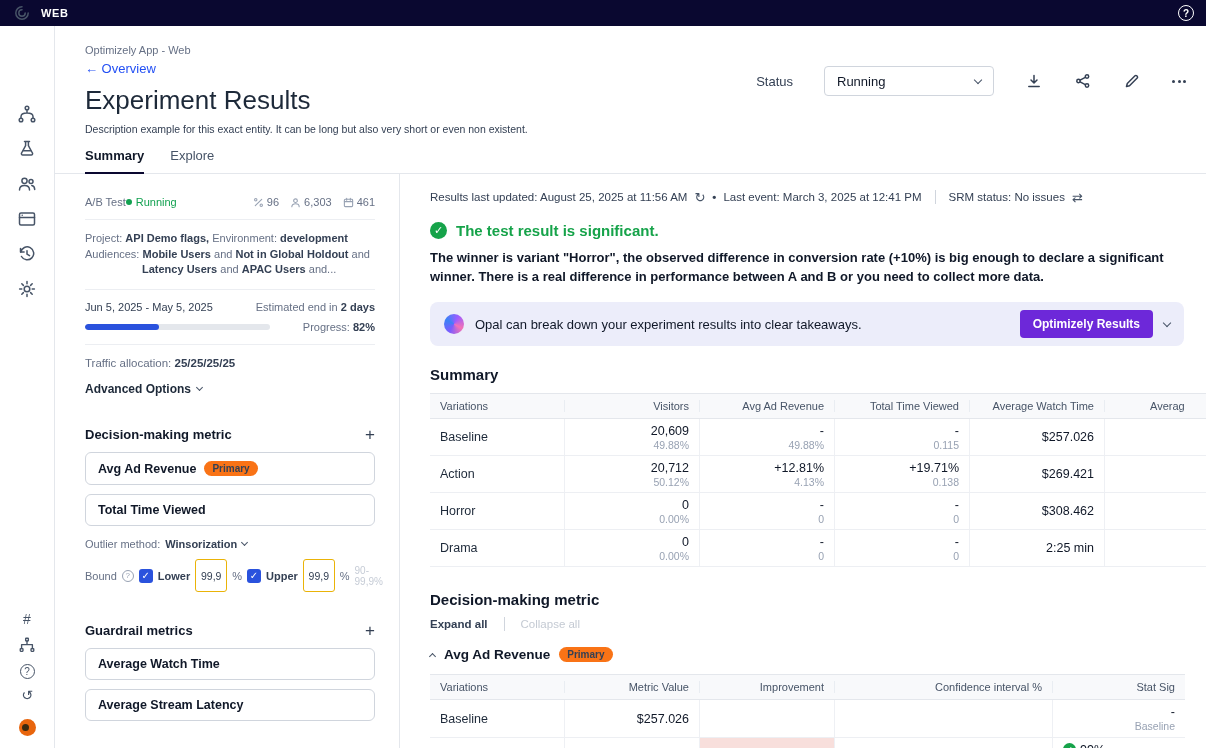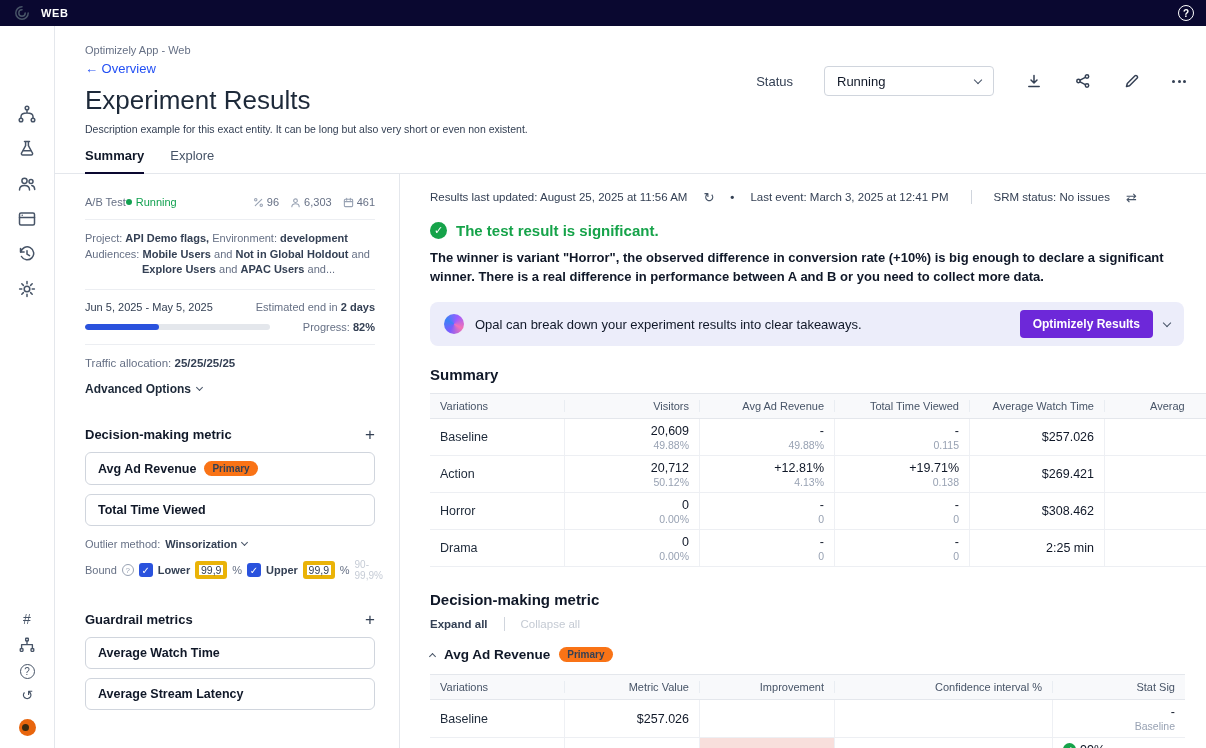--- a/index.html
+++ b/index.html
@@ -83,26 +83,26 @@
   .metric-card { border:1px solid #d0d5dd; border-radius:6px; padding:8px 12px; margin-top:9px;
     font-size:12.5px; font-weight:600; color:#101828; display:flex; align-items:center; gap:8px; background:#fff; cursor:pointer; }
   .badge { background:#f97316; color:#344054; font-size:10px; font-weight:600; padding:2px 8px; border-radius:999px; }
   .outlier-row { margin-top:12px; display:flex; align-items:center; gap:5px; font-size:11px; color:#667085; }
   .outlier-row .dk, .bound-row .dk { color:#344054; font-weight:600; }
   .bound-row { margin-top:9px; display:flex; align-items:center; gap:5px; font-size:11px; color:#667085; }
   .info-i { width:12px; height:12px; border:1px solid #98a2b3; border-radius:50%; color:#98a2b3; font-size:8px;
     display:flex; align-items:center; justify-content:center; flex:none; }
   .cbx { width:14px; height:14px; background:#2a52dd; border-radius:3px; color:#fff; font-size:10px;
     display:flex; align-items:center; justify-content:center; cursor:pointer; flex:none; }
-  .mini-input { min-width:32px; height:18px; border:4px solid #eab308; border-radius:3px; font-size:10.5px;
+  .mini-input { min-width:32px; height:33px; border:1px solid #eab308; border-radius:3px; font-size:10.5px;
     color:#344054; display:flex; align-items:center; justify-content:center; padding:0 3px; }
   .hint { margin-left:auto; color:#c6ccd6; font-size:10px; }
 
   
-  .meta-row { display:flex; align-items:center; gap:16px; font-size:11.5px; color:#344054; }
+  .meta-row { display:flex; align-items:center; gap:7px; font-size:11.5px; color:#344054; }
   .refresh { color:#475467; font-size:13px; line-height:1; cursor:pointer; }
   .vdiv { width:1px; height:14px; background:#d0d5dd; margin:0 6px; }
   .meta-dot { font-weight:700; }
 
   .sig-head { margin-top:18px; display:flex; align-items:center; gap:9px; }
   .check-circle { width:17px; height:17px; border-radius:50%; background:#16a34a; color:#fff; font-size:11px;
     display:flex; align-items:center; justify-content:center; flex:none; }
   .sig-title { font-size:15px; font-weight:700; color:#16a34a; }
   .sig-body { margin-top:9px; font-size:13px; font-weight:600; color:#101828; line-height:19px; width:756px; }
 
@@ -305,21 +305,21 @@
         <div class="info-line">
           <span>Project:</span> <span class="dk">API Demo flags,</span>
           <span>Environment:</span> <span class="dk">development</span>
         </div>
         <div class="info-line">
           <span>Audiences:</span> <span class="dk">Mobile Users</span>
           <span>and</span> <span class="dk">Not in Global Holdout</span>
           <span>and</span>
         </div>
         <div class="info-line indent">
-          <span class="dk">Explore Users</span> <span>and</span>
+          <span class="dk">Latency Users</span> <span>and</span>
           <span class="dk">APAC Users</span> <span>and...</span>
         </div>
         <hr class="sep">
         <div class="row-sb">
           <span class="date-range">Jun 5, 2025 - May 5, 2025</span>
           <span class="muted">
             <span>Estimated end in</span> <span class="dk" style="color:#344054;font-weight:600;">2 days</span>
           </span>
         </div>
         <div class="row-sb prog-row">

